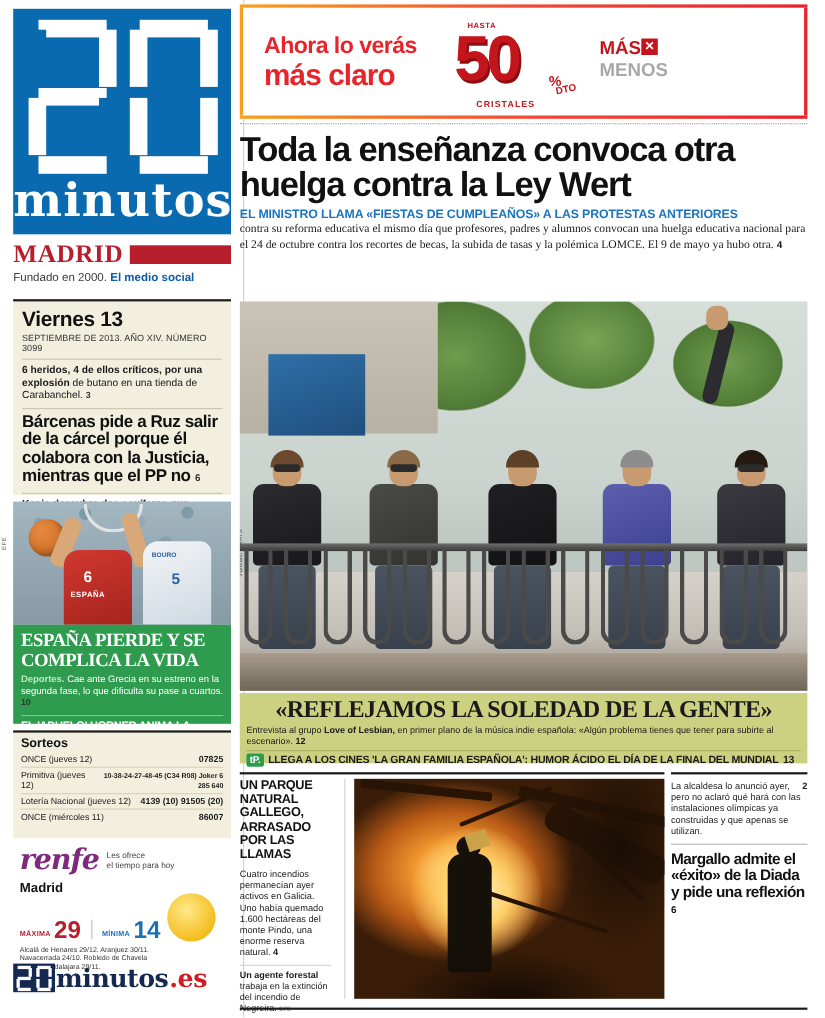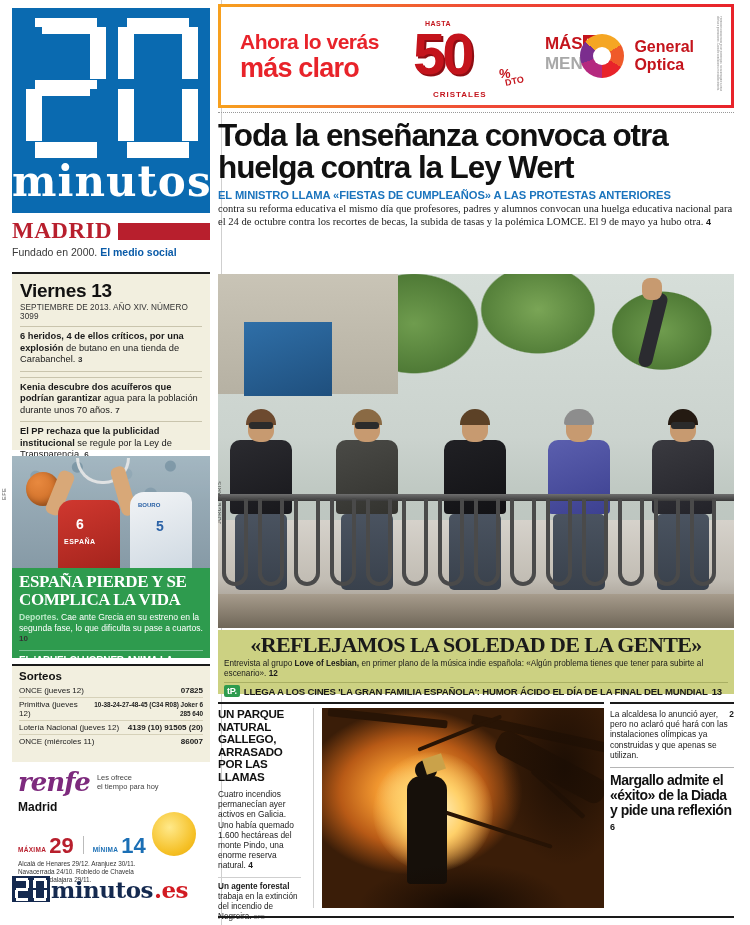--- a/index.html
+++ b/index.html
@@ -425,20 +425,24 @@
 
     <div class="date-panel">
       <div class="date-big">Viernes 13</div>
       <div class="date-sub">SEPTIEMBRE DE 2013. AÑO XIV. NÚMERO 3099</div>
       <div class="hr-thin"></div>
       <div class="brief">
         <b>6 heridos, 4 de ellos críticos, por una explosión</b><span> de butano en una tienda de Carabanchel.</span>
         <span class="pg">3</span>
       </div>
       <div class="hr-thin"></div>
+      <div class="lead-head">
+        <span>Bárcenas pide a Ruz salir de la cárcel porque él colabora con la Justicia, mientras que el PP no</span>
+        <span class="pg">6</span>
+      </div>
       <div class="hr-thin"></div>
       <div class="brief">
         <b>Kenia descubre dos acuíferos que podrían garantizar</b><span> agua para la población durante unos 70 años.</span>
         <span class="pg">7</span>
       </div>
       <div class="hr-thin"></div>
       <div class="brief">
         <b>El PP rechaza que la publicidad institucional</b><span> se regule por la Ley de Transparencia.</span>
         <span class="pg">6</span>
       </div>
@@ -549,28 +553,20 @@
         <div class="ad-fifty">
           <span class="ad-hasta">HASTA</span>
           <span class="ad-50">50</span>
           <span class="ad-pct">%</span>
           <span class="ad-dto">DTO</span>
           <span class="ad-cristales">CRISTALES</span>
           <span class="ad-mas">MÁS</span>
           <span class="ad-x">✕</span>
           <span class="ad-menos">MENOS</span>
         </div>
-        <div class="ad-brand">
-          <span class="go-logo"></span>
-          <span class="go-name">
-            <span>General</span><br>
-            <span>Optica</span>
-          </span>
-          <span class="ad-legal">Promoción válida hasta fin de existencias. No acumulable a otras ofertas o promociones. Consulte condiciones en establecimiento.</span>
-        </div>
       </div>
     </div>
 
     <div class="head-area">
       <div class="dots-top"></div>
       <div class="headline">Toda la enseñanza convoca otra huelga contra la Ley Wert</div>
       <div class="kicker">EL MINISTRO LLAMA «FIESTAS DE CUMPLEAÑOS» A LAS PROTESTAS ANTERIORES</div>
       <div class="deck">
         <span>contra su reforma educativa el mismo día que profesores, padres y alumnos convocan una huelga educativa nacional para el 24 de octubre contra los recortes de becas, la subida de tasas y la polémica LOMCE. El 9 de mayo ya hubo otra.</span>
         <span class="pgn">4</span>

